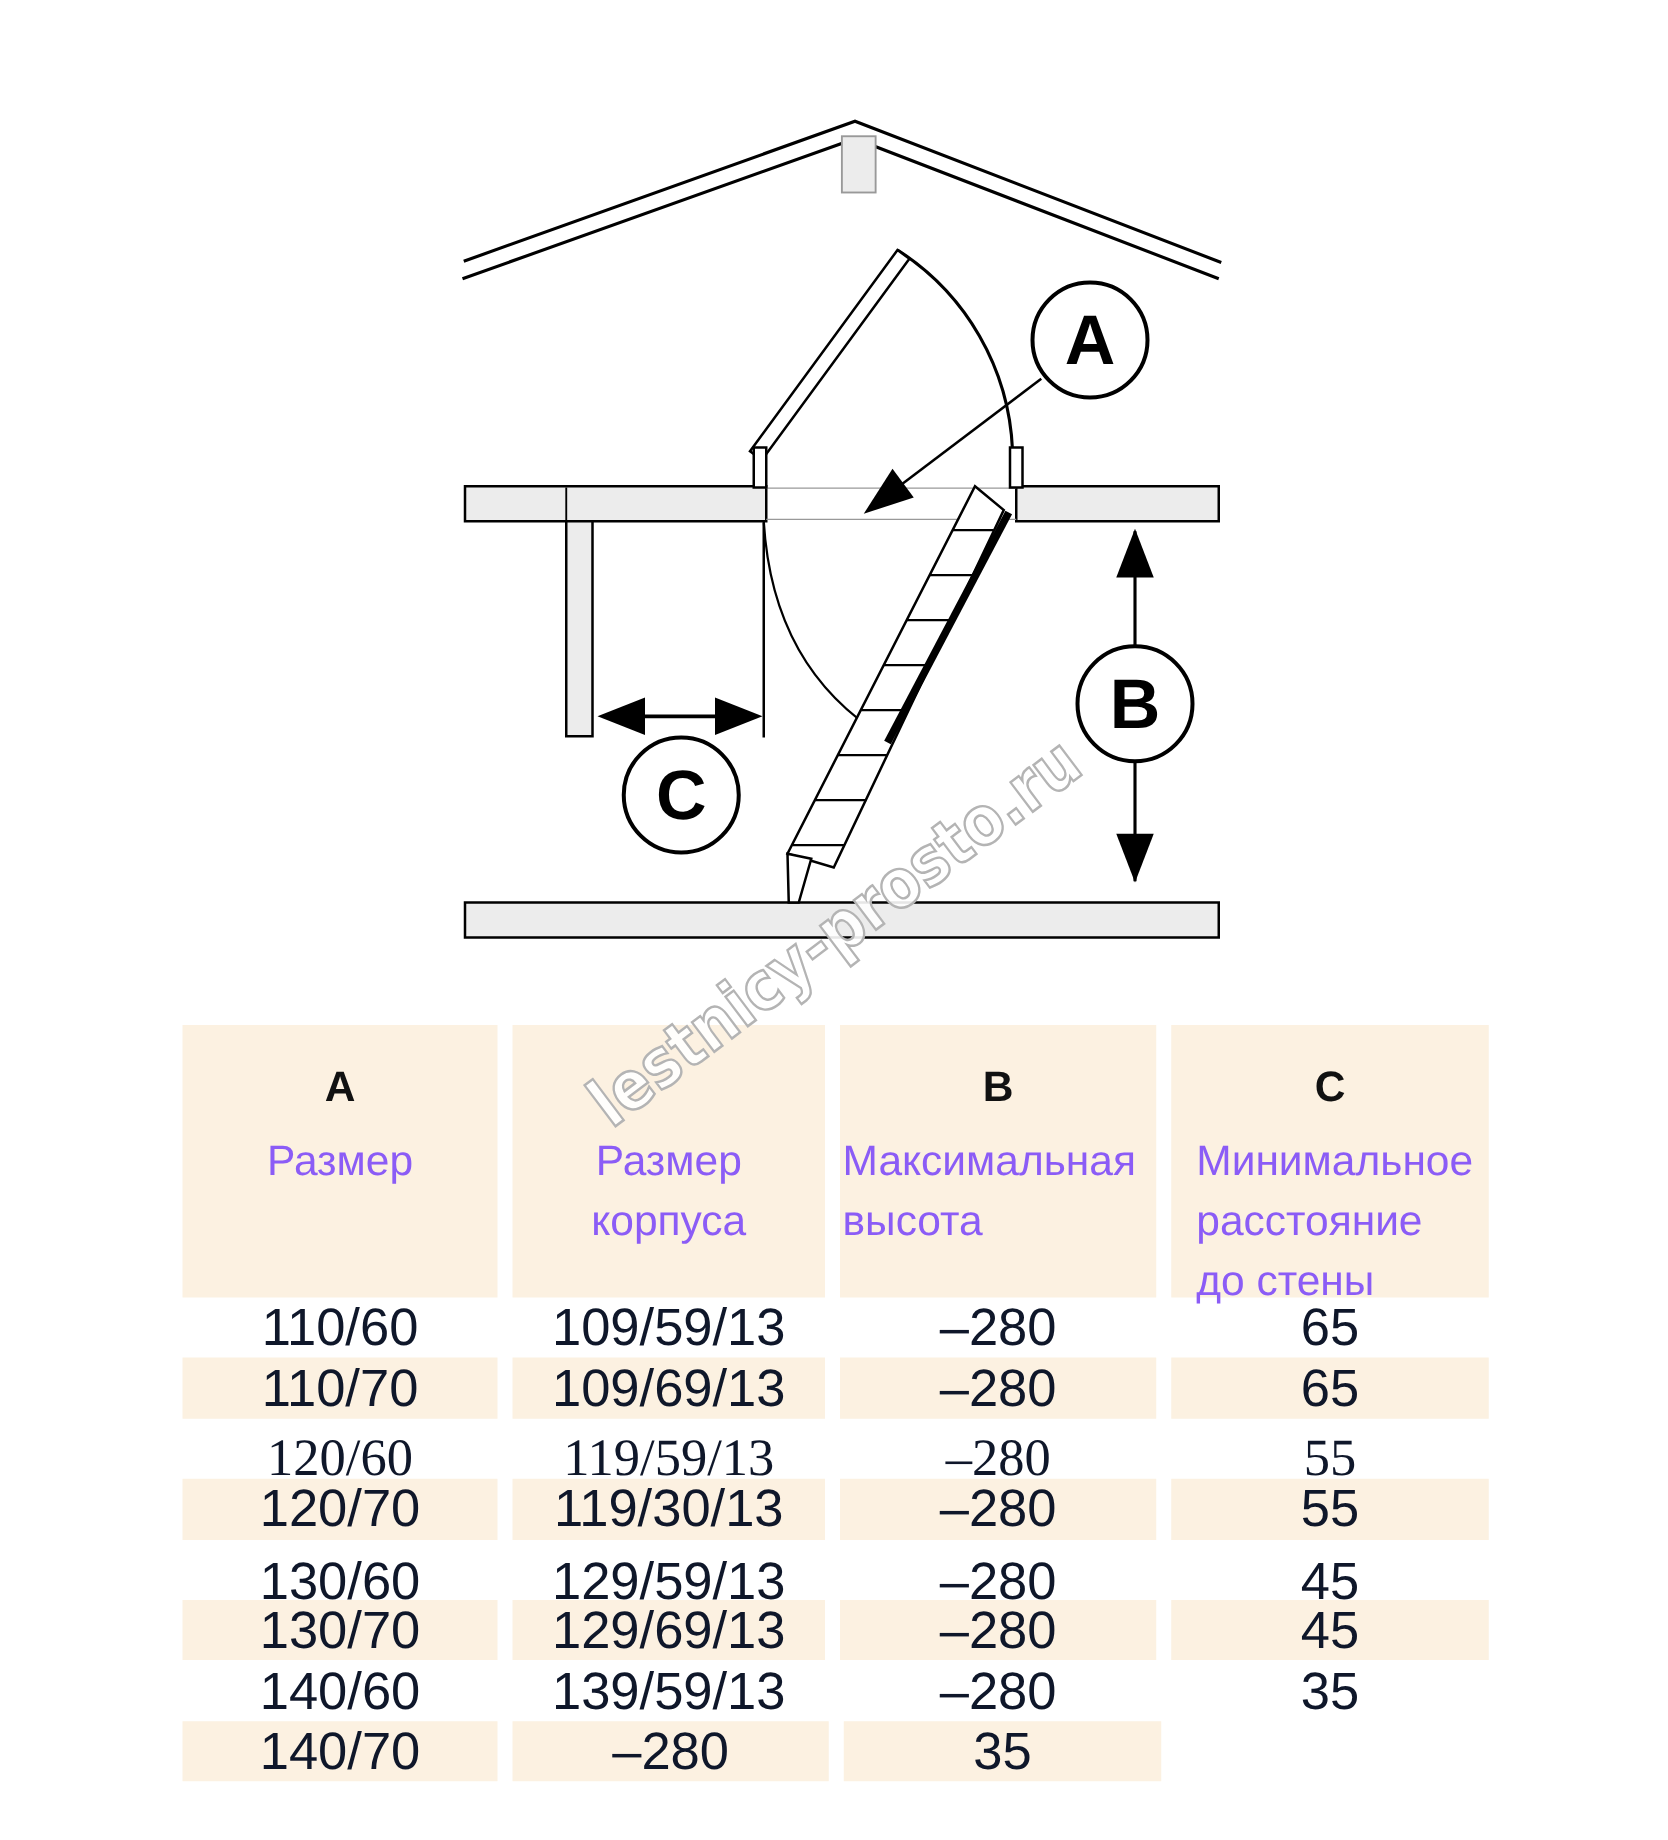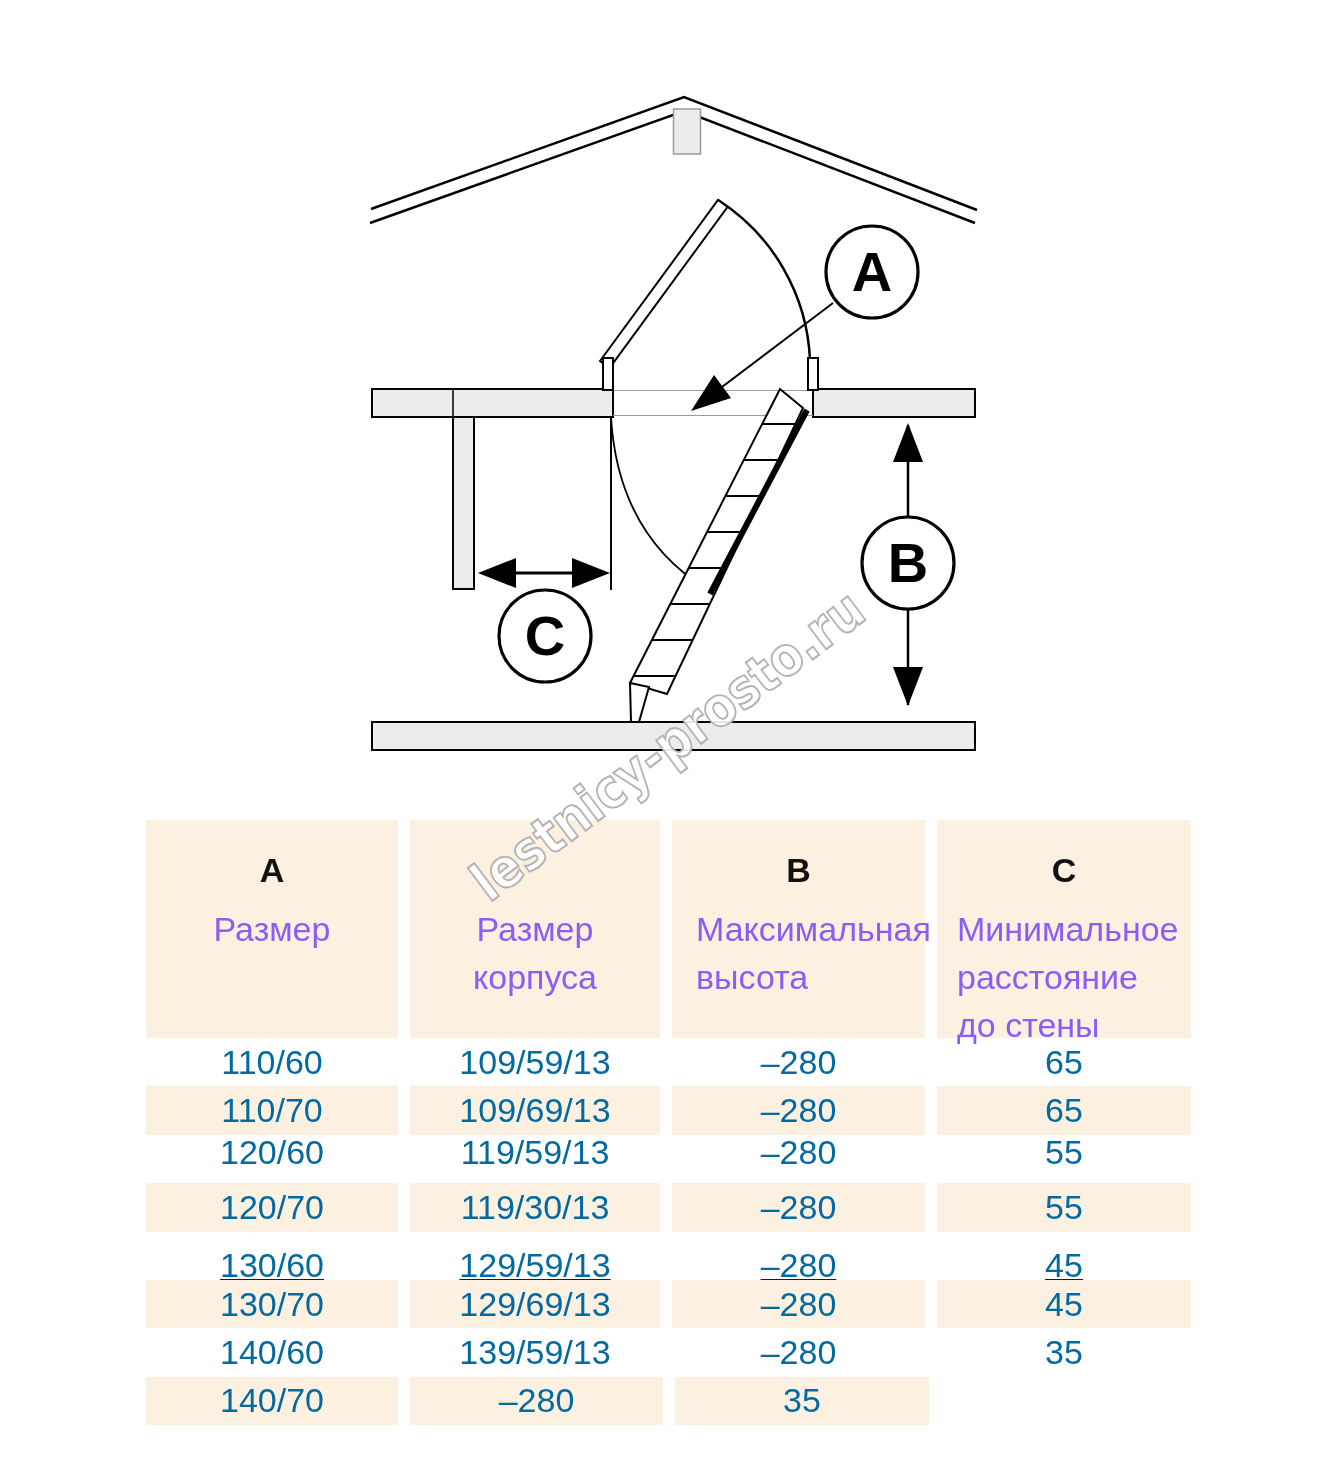--- a/index.html
+++ b/index.html
@@ -12,25 +12,25 @@
   .cell{box-sizing:border-box;flex:0 0 auto;}
   .c0{width:252px;margin-left:146px;}
   .c1{width:250px;margin-left:12px;}
   .c2{width:253px;margin-left:12px;}
   .c3{width:254px;margin-left:12px;}
   .head .cell{height:218px;background:#fcf1e1;padding-top:28px;}
   .head-letter{font-size:34px;font-weight:bold;line-height:44px;text-align:center;
                color:#111;min-height:44px;}
   .head-label{margin-top:13px;font-size:34px;line-height:48px;white-space:pre-line;color:#8b5cf6;}
   .c0 .head-label,.c1 .head-label{text-align:center;}
-  .c2 .head-label{text-align:left;padding-left:24px;}
+  .c2 .head-label{text-align:left;padding-left:2px;}
   .c3 .head-label{text-align:left;padding-left:20px;}
   .data-row{height:48.4px;}
   .data-row .cell{height:48.4px;display:flex;align-items:center;justify-content:center;
-                  font-size:34px;color:#0369a1;}
+                  font-size:42px;color:#0f172a;}
   .data-row.striped .cell{background:#fcf1e1;}
   
   .wm{position:absolute;left:0;top:0;pointer-events:none;}
 </style>
 </head>
 <body>
 
 <div class="page">
 
   <svg class="diagram" width="1334" height="800" viewBox="0 0 1334 800">
@@ -131,21 +131,21 @@
       <div class="cell c1">109/59/13</div>
       <div class="cell c2">–280</div>
       <div class="cell c3">65</div>
     </div>
     <div class="t-row data-row striped" style="top:266.4px;">
       <div class="cell c0">110/70</div>
       <div class="cell c1">109/69/13</div>
       <div class="cell c2">–280</div>
       <div class="cell c3">65</div>
     </div>
-    <div class="t-row data-row" style="top:308px;">
+    <div class="t-row data-row" style="top:323px;font-family:Liberation Serif, serif;">
       <div class="cell c0">120/60</div>
       <div class="cell c1">119/59/13</div>
       <div class="cell c2">–280</div>
       <div class="cell c3">55</div>
     </div>
     <div class="t-row data-row striped" style="top:363.2px;">
       <div class="cell c0">120/70</div>
       <div class="cell c1">119/30/13</div>
       <div class="cell c2">–280</div>
       <div class="cell c3">55</div>

